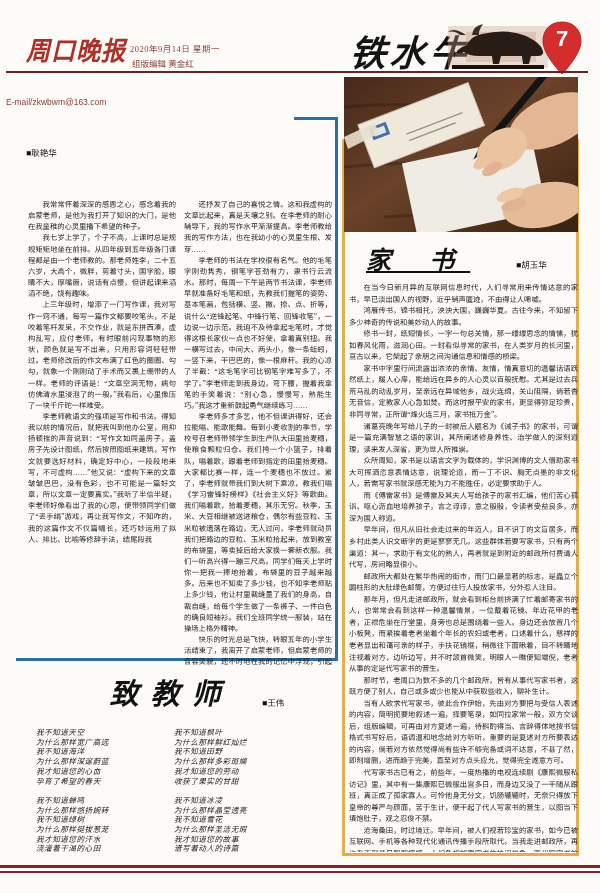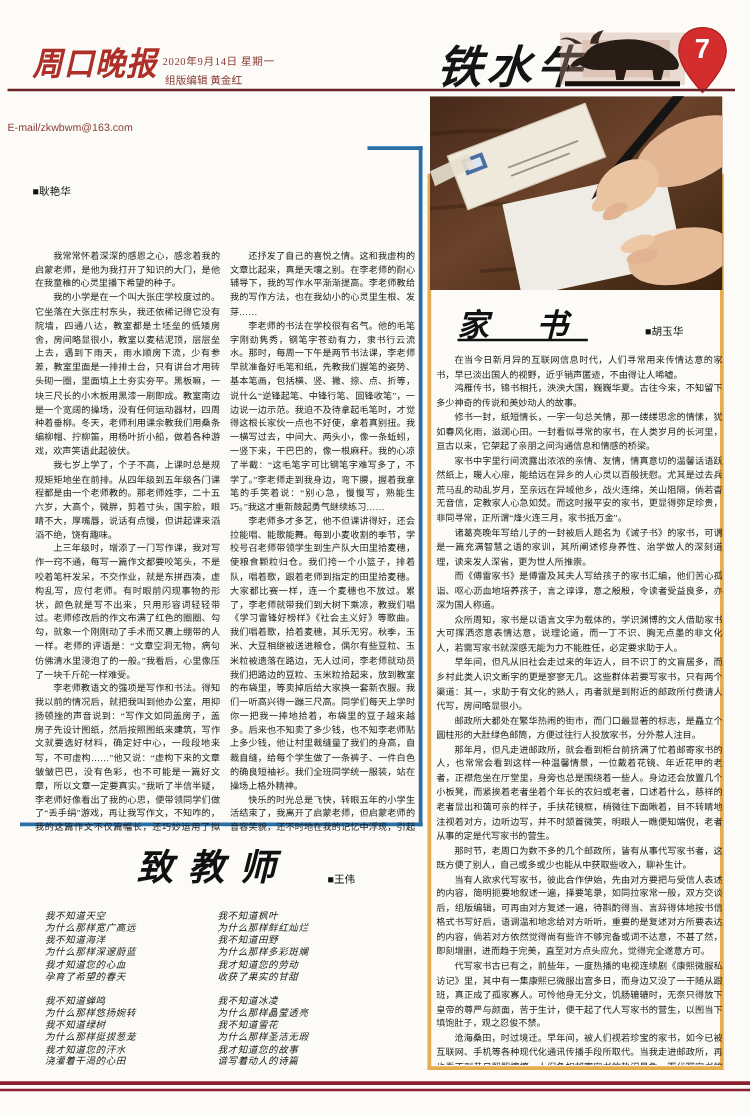--- a/index.html
+++ b/index.html
@@ -87,21 +87,20 @@
   <div class="hdr-rule"></div>
 
   <div class="bl-t"></div>
   <div class="bl-v"></div>
   <div class="bl-b"></div>
 
   <div class="a1-author">■耿艳华</div>
 
   <div class="col c1">
       <p>我常常怀着深深的感恩之心，感念着我的启蒙老师，是他为我打开了知识的大门，是他在我童稚的心灵里播下希望的种子。</p>
-      <p>我的小学是在一个叫大张庄学校度过的。它坐落在大张庄村东头，我还依稀记得它没有院墙，四通八达，教室都是土坯垒的低矮房舍，房间略显很小，教室以麦秸泥顶，层层垒上去，遇到下雨天，雨水顺房下流，少有参差，教室里面是一排排土台，只有讲台才用砖头砌一圈，里面填上土夯实夯平。黑板嘛，一块三尺长的小木板用黑漆一刷即成。教室南边是一个宽阔的操场，没有任何运动器材，四周种着垂柳。冬天，老师利用课余教我们用桑条编柳帽、拧柳笛，用杨叶折小船，做着各种游戏，欢声笑语此起彼伏。</p>
       <p>我七岁上学了，个子不高，上课时总是规规矩矩地坐在前排。从四年级到五年级各门课程都是由一个老师教的。那老师姓李，二十五六岁，大高个，微胖，剪着寸头，国字脸，眼睛不大，厚嘴唇，说话有点慢，但讲起课来滔滔不绝，饶有趣味。</p>
       <p>上三年级时，增添了一门写作课，我对写作一窍不通，每写一篇作文都要咬笔头，不是咬着笔杆发呆，不交作业，就是东拼西凑，虚构乱写，应付老师。有时眼前闪现事物的形状，颜色就是写不出来，只用形容词轻轻带过。老师修改后的作文布满了红色的圈圈、勾勾，就象一个刚刚动了手术而又裹上绷带的人一样。老师的评语是：“文章空洞无物，病句仿佛清水里浸泡了的一般。”我看后，心里像压了一块千斤砣一样难受。</p>
       <p>李老师教语文的强项是写作和书法。得知我以前的情况后，就把我叫到他办公室，用抑扬顿挫的声音说到：“写作文如同盖房子，盖房子先设计图纸，然后按照图纸来建筑，写作文就要选好材料，确定好中心，一段段地来写，不可虚构……”他又说：“虚构下来的文章皱皱巴巴，没有色彩，也不可能是一篇好文章，所以文章一定要真实。”我听了半信半疑，李老师好像看出了我的心思，便带领同学们做了“丢手绢”游戏，再让我写作文，不知咋的，我的这篇作文不仅篇幅长，还巧妙运用了拟人、排比、比喻等修辞手法，结尾段我</p>
     </div>
   <div class="col c2">
       <p>还抒发了自己的喜悦之情。这和我虚构的文章比起来，真是天壤之别。在李老师的耐心辅导下，我的写作水平渐渐提高。李老师教给我的写作方法，也在我幼小的心灵里生根、发芽……</p>
       <p>李老师的书法在学校很有名气。他的毛笔字刚劲隽秀，钢笔字苍劲有力，隶书行云流水。那时，每周一下午是两节书法课，李老师早就准备好毛笔和纸，先教我们握笔的姿势、基本笔画，包括横、竖、撇、捺、点、折等，说什么“逆锋起笔、中锋行笔、回锋收笔”，一边说一边示范。我迫不及待拿起毛笔时，才觉得这根长家伙一点也不好使，拿着真别扭。我一横写过去，中间大、两头小，像一条蚯蚓，一竖下来，干巴巴的，像一根麻秆。我的心凉了半截：“这毛笔字可比钢笔字难写多了，不学了。”李老师走到我身边，弯下腰，握着我拿笔的手笑着说：“别心急，慢慢写，熟能生巧。”我这才重新鼓起勇气继续练习……</p>
       <p>李老师多才多艺，他不但课讲得好，还会拉能唱、能歌能舞。每到小麦收割的季节，学校号召老师带领学生到生产队大田里拾麦穗，使粮食颗粒归仓。我们挎一个小篮子，排着队，唱着歌，跟着老师到指定的田里拾麦穗。大家都比赛一样，连一个麦穗也不放过。累了，李老师就带我们到大树下乘凉，教我们唱《学习雷锋好榜样》《社会主义好》等歌曲。我们唱着歌，拾着麦穗，其乐无穷。秋季，玉米、大豆相继被送进粮仓，偶尔有些豆粒、玉米粒被遗落在路边，无人过问，李老师就动员我们把路边的豆粒、玉米粒拾起来，放到教室的布袋里，等卖掉后给大家换一套新衣服。我们一听高兴得一蹦三尺高。同学们每天上学时你一把我一捧地拾着，布袋里的豆子越来越多。后来也不知卖了多少钱，也不知李老师贴上多少钱，他让村里裁缝量了我们的身高，自裁自缝，给每个学生做了一条裤子、一件白色的确良短袖衫。我们全班同学统一服装，站在操场上格外精神。</p>
       <p>快乐的时光总是飞快，转眼五年的小学生活结束了，我离开了启蒙老师，但启蒙老师的音容笑貌，还不时地在我的记忆中浮现，引起我的思念和遐想。</p>
     </div>
@@ -182,22 +181,22 @@
   </svg>
 
   <div class="a2-title">家 书</div>
   <div class="a2-author">■胡玉华</div>
   <div class="a2-text">
       <p>在当今日新月异的互联网信息时代，人们寻常用来传情达意的家书，早已淡出国人的视野，近乎销声匿迹，不由得让人唏嘘。</p>
       <p>鸿雁传书，锦书相托，泱泱大国，巍巍华夏。古往今来，不知留下多少神奇的传说和美妙动人的故事。</p>
       <p>修书一封，纸短情长，一字一句总关情，那一缕缕思念的情愫，犹如春风化雨，滋润心田。一封看似寻常的家书，在人类岁月的长河里，亘古以来，它架起了亲朋之间沟通信息和情感的桥梁。</p>
       <p>家书中字里行间流露出浓浓的亲情、友情，情真意切的温馨话语跃然纸上，暖人心扉，能给远在异乡的人心灵以百般抚慰。尤其是过去兵荒马乱的动乱岁月，至亲远在异域他乡，战火连绵，关山阻隔，倘若杳无音信，定教家人心急如焚。而这时报平安的家书，更显得弥足珍贵，非同寻常，正所谓“烽火连三月，家书抵万金”。</p>
       <p>诸葛亮晚年写给儿子的一封被后人题名为《诫子书》的家书，可谓是一篇充满智慧之语的家训，其所阐述修身养性、治学做人的深刻道理，读来发人深省，更为世人所推崇。</p>
+      <p>众所周知，家书是以语言文字为载体的，学识渊博的文人借助家书大可挥洒恣意表情达意，说理论道，而一丁不识、胸无点墨的非文化人，若需写家书就深感无能为力不能胜任，必定要求助于人。</p>
       <p>而《傅雷家书》是傅雷及其夫人写给孩子的家书汇编，他们苦心孤诣、呕心沥血地培养孩子，言之谆谆，意之殷殷，令读者受益良多，亦深为国人称道。</p>
-      <p>众所周知，家书是以语言文字为载体的，学识渊博的文人借助家书大可挥洒恣意表情达意，说理论道，而一丁不识、胸无点墨的非文化人，若需写家书就深感无能为力不能胜任，必定要求助于人。</p>
       <p>早年间，但凡从旧社会走过来的年迈人，目不识丁的文盲居多，而乡村此类人识文断字的更是寥寥无几。这些群体若要写家书，只有两个渠道：其一，求助于有文化的熟人，再者就是到附近的邮政所付费请人代写，房间略显很小。</p>
       <p>邮政所大都处在繁华热闹的街市，而门口最显著的标志，是矗立个圆柱形的大肚绿色邮筒，方便过往行人投放家书，分外惹人注目。</p>
       <p>那年月，但凡走进邮政所，就会看到柜台前挤满了忙着邮寄家书的人，也常常会看到这样一种温馨情景，一位戴着花镜、年近花甲的老者，正襟危坐在厅堂里，身旁也总是围绕着一些人。身边还会放置几个小板凳，而紧挨着老者坐着个年长的农妇或老者，口述着什么，慈祥的老者显出和蔼可亲的样子，手扶花镜框，稍微往下面瞅着，目不转睛地注视着对方，边听边写，并不时颔首微笑，明眼人一瞧便知端倪，老者从事的定是代写家书的营生。</p>
       <p>那时节，老周口为数不多的几个邮政所，皆有从事代写家书者，这既方便了别人，自己或多或少也能从中获取些收入，聊补生计。</p>
       <p>当有人欲求代写家书，彼此合作伊始，先由对方要把与受信人表述的内容，简明扼要地叙述一遍，择要笔录，如同拉家常一般，双方交谈后，组版编辑，可再由对方复述一遍，待斟酌得当、言辞得体地按书信格式书写好后，语调温和地念给对方听听，重要的是复述对方所要表达的内容，倘若对方依然觉得尚有些许不够完备或词不达意，不甚了然，即刻增删，进而趋于完美，直至对方点头应允，觉得完全遂意方可。</p>
       <p>代写家书古已有之，前些年，一度热播的电视连续剧《康熙微服私访记》里，其中有一集康熙已微服出宫多日，而身边又没了一干随从跟班，真正成了孤家寡人。可怜他身无分文，饥肠辘辘时，无奈只得放下皇帝的尊严与颜面，苦于生计，便干起了代人写家书的营生，以图当下填饱肚子，观之忍俊不禁。</p>
       <p>沧海桑田，时过境迁。早年间，被人们视若珍宝的家书，如今已被互联网、手机等各种现代化通讯传播手段所取代。当我走进邮政所，再也看不到昔日熙熙攘攘，人们争相邮寄家书的热闹景象，而代写家书的温馨场景更不会重现。心中隐隐约约不禁有些怅然若失，未知过来人，可否有同感？</p>
     </div>
 
   <div class="ft-rule1"></div>

